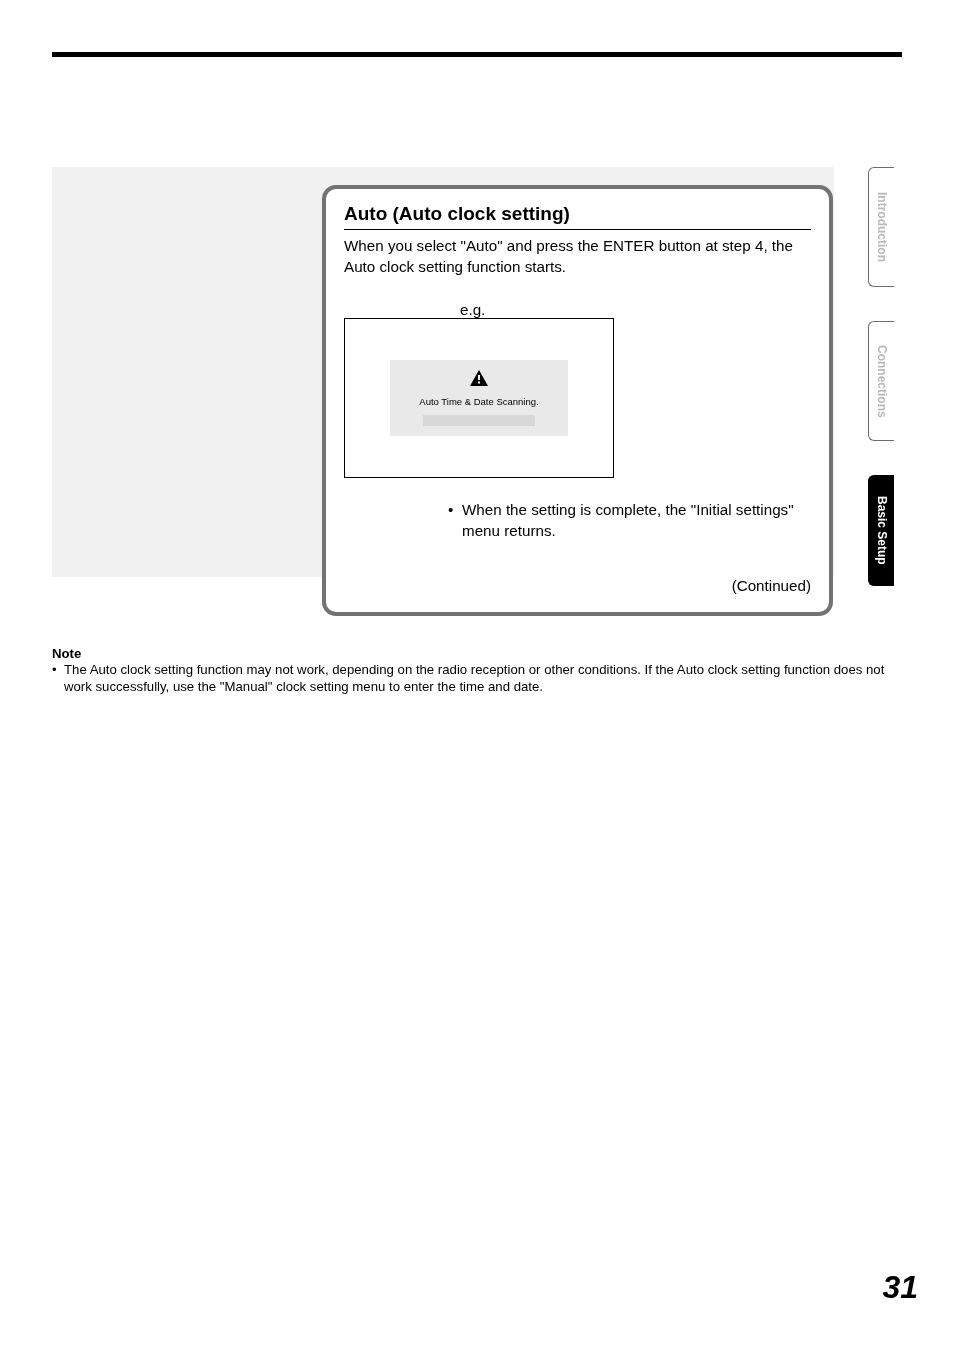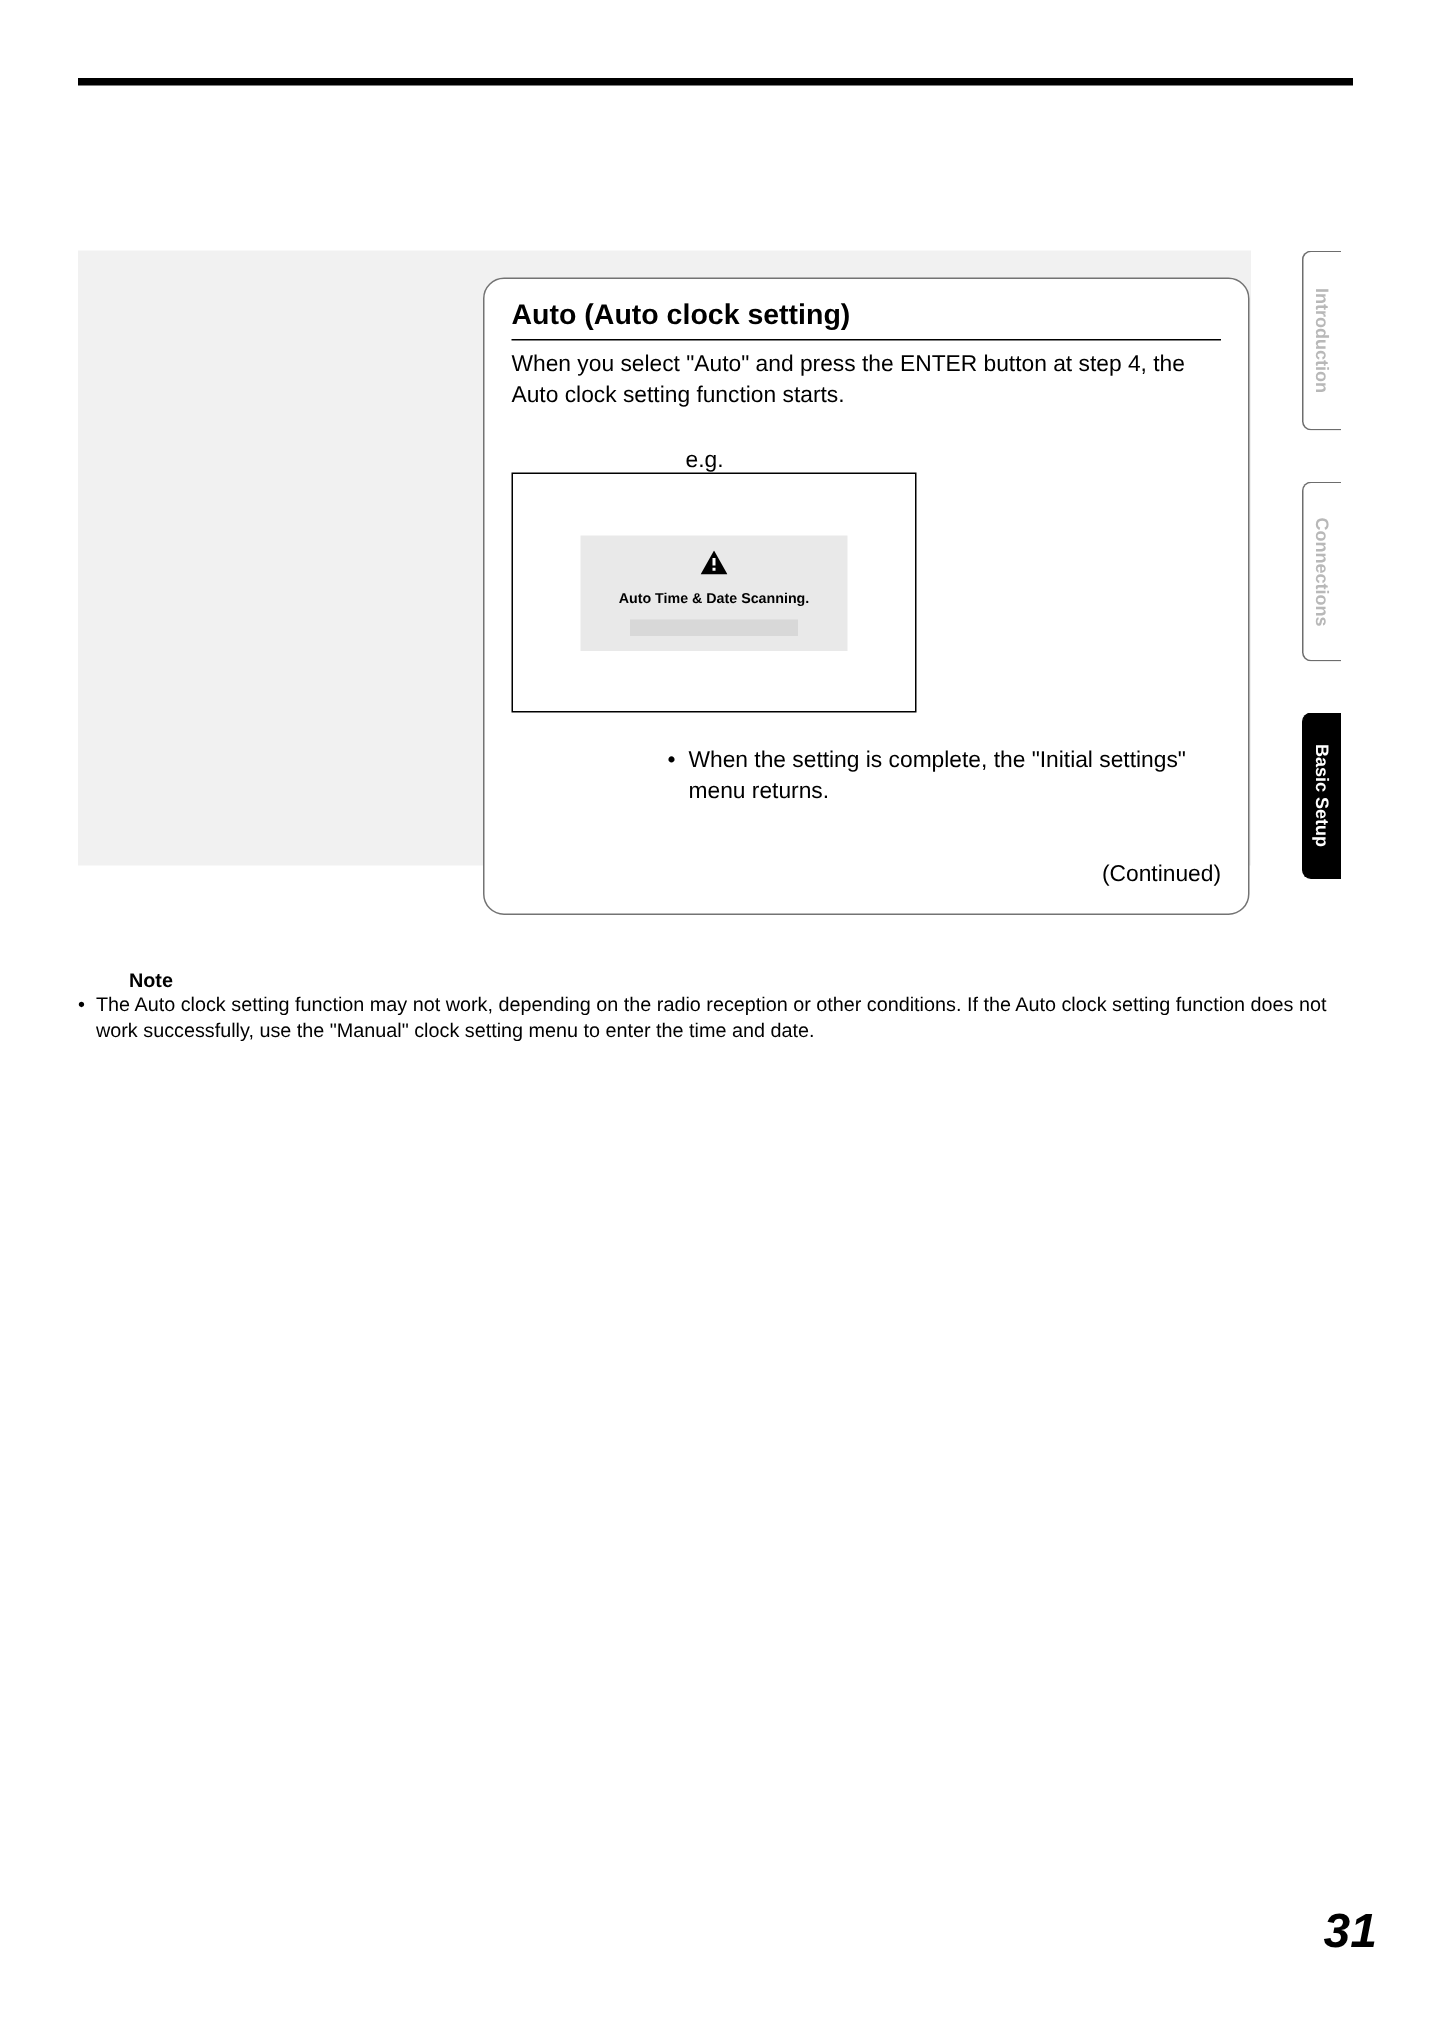--- a/index.html
+++ b/index.html
@@ -26,21 +26,21 @@
     width: 782px;
     height: 410px;
     position: relative;
     padding: 18px 0 0 0;
   }
   .framed {
     position: absolute;
     left: 270px;
     top: 18px;
     width: 511px;
-    border: 1px solid #737373;
+    border: 4px solid #737373;
     border-radius: 14px;
     background: #fff;
     padding: 14px 18px 18px 18px;
   }
   .box-title {
     font-size: 19px;
     font-weight: bold;
     border-bottom: 1px solid #000;
     padding-bottom: 4px;
     margin-bottom: 6px;
@@ -73,21 +73,21 @@
     width: 178px;
     background: #e9e9e9;
     text-align: center;
     padding: 10px 0 10px 0;
   }
   .warn-icon {
     display: inline-block;
   }
   .osd-text {
     font-size: 9.5px;
-    font-weight: bold;
+    font-weight: normal;
     margin-top: 6px;
     margin-bottom: 8px;
   }
   .osd-bar {
     width: 112px;
     height: 11px;
     background: #d8d8d8;
     margin: 0 auto;
   }
   .bullet-block {
@@ -132,21 +132,21 @@
     background: #000;
     border-color: #000;
     color: #fff;
     min-height: 96px;
   }
   .note-block {
     margin-top: 26px;
     font-size: 13.2px;
     line-height: 1.25;
   }
-  .note-title { font-weight: bold; margin-left: 34px; }
+  .note-title { font-weight: bold; }
   .note-row { display: flex; flex-direction: row; }
   .note-bullet { width: 12px; flex: 0 0 12px; }
   .page-number {
     position: absolute;
     right: 36px;
     bottom: 44px;
     font-size: 32px;
     font-weight: bold;
     font-style: italic;
   }

